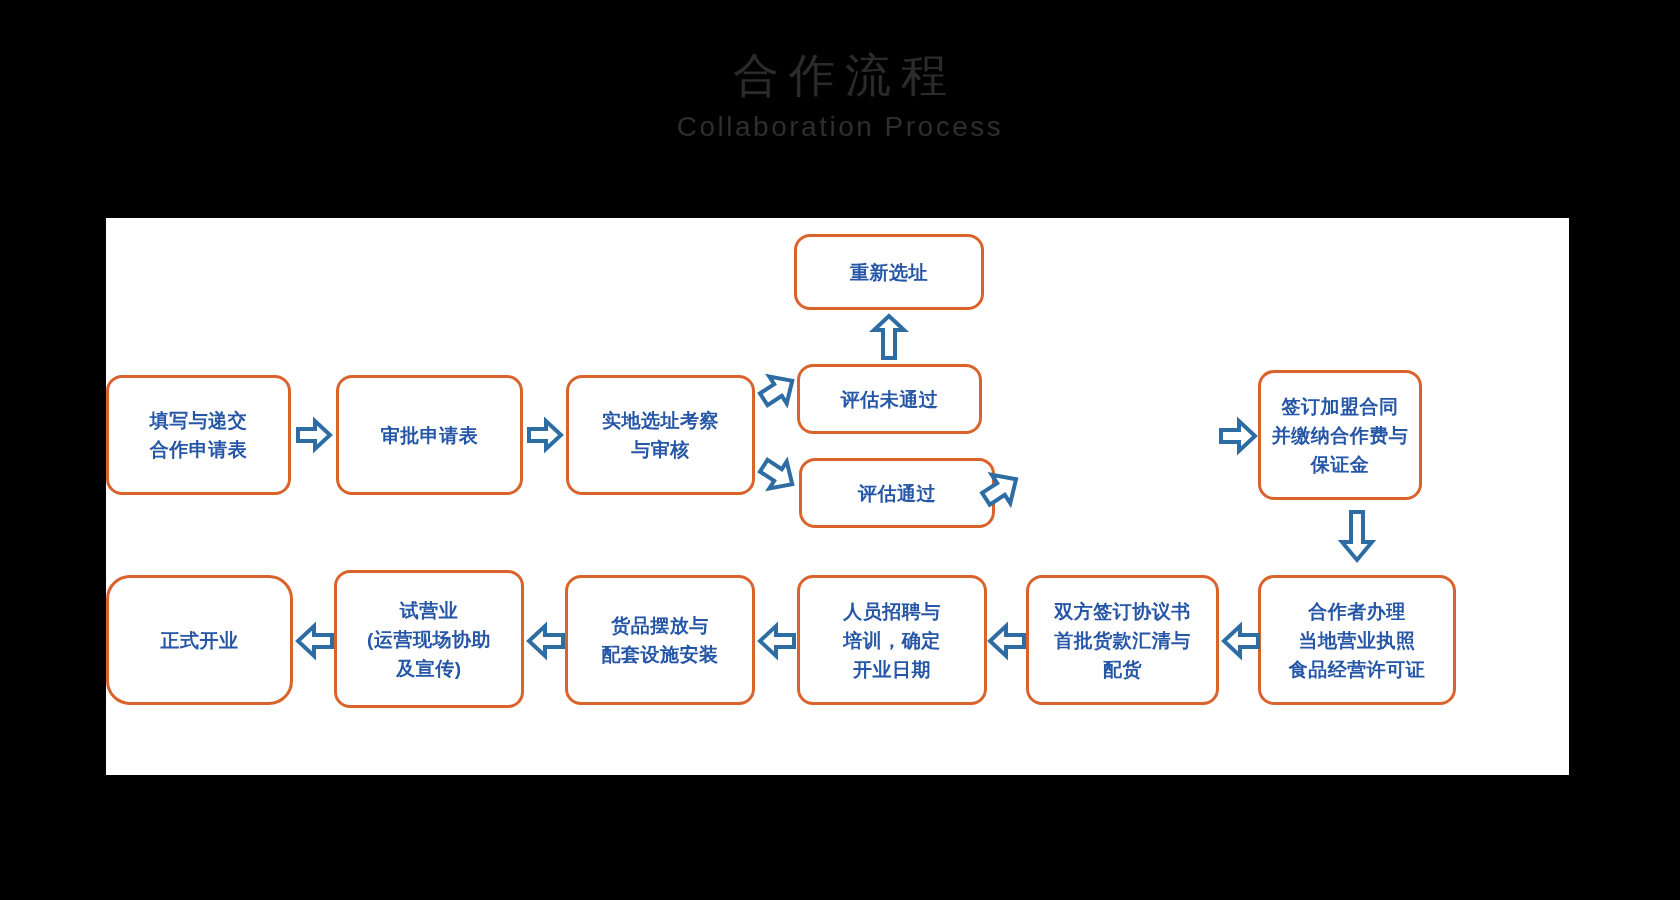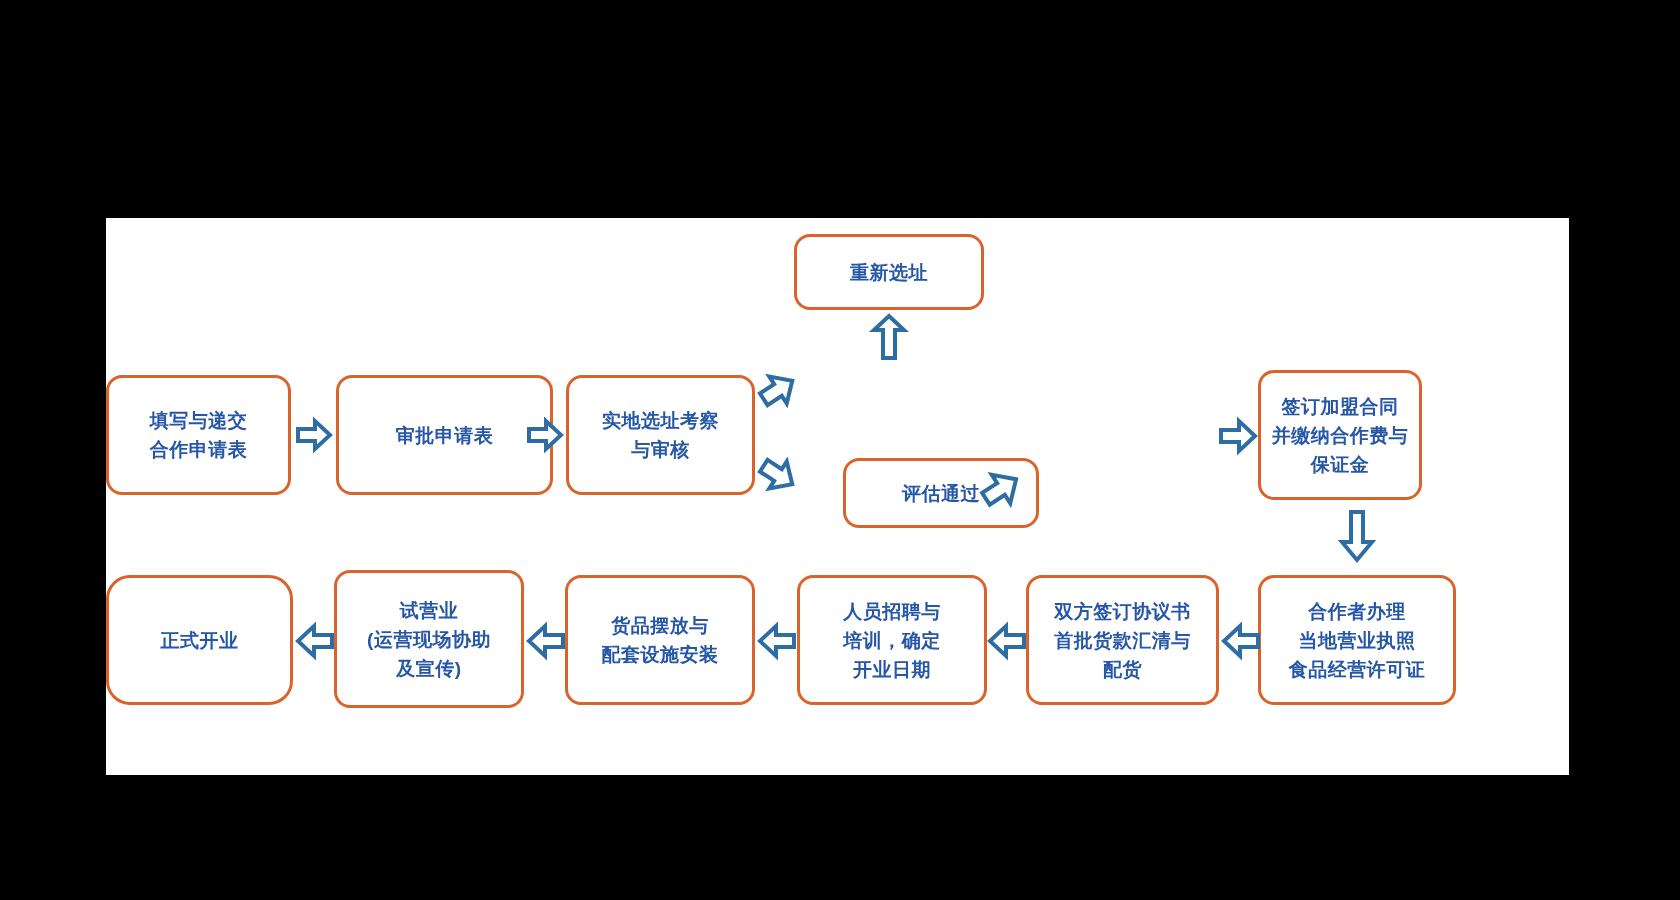--- a/index.html
+++ b/index.html
@@ -84,33 +84,38 @@
     stroke: #2E6DA4;
     stroke-width: 4;
     stroke-linejoin: miter;
   }
 </style>
 </head>
 <body>
 
 <div id="root">
 
+  <div class="title-block">
+    <div class="title-cn">合作流程</div>
+    <div class="title-en">Collaboration Process</div>
+  </div>
 
   <div class="canvas">
 
     <div class="node" style="left:0px;  top:157px; width:185px; height:120px;">填写与递交
 合作申请表</div>
 
-    <div class="node" style="left:230px; top:157px; width:217px; height:120px;">审批申请表</div>
+    <div class="node" style="left:230px; top:157px; width:187px; height:120px;">审批申请表</div>
 
     <div class="node" style="left:460px; top:157px; width:189px; height:120px;">实地选址考察
 与审核</div>
 
-
-    <div class="node" style="left:693px; top:240px; width:196px; height:70px;margin-left:44px;">评估通过</div>
+    <div class="node" style="left:691px; top:146px; width:185px; height:70px;">评估未通过</div>
+
+    <div class="node" style="left:693px; top:240px; width:196px; height:70px;">评估通过</div>
 
     <div class="node" style="left:688px; top:16px; width:190px; height:76px;">重新选址</div>
 
 
     <div class="node" style="left:1152px; top:152px; width:164px; height:130px;">签订加盟合同
 并缴纳合作费与
 保证金</div>
 
     <div class="node" style="left:920px; top:357px; width:193px; height:130px;">双方签订协议书
 首批货款汇清与

